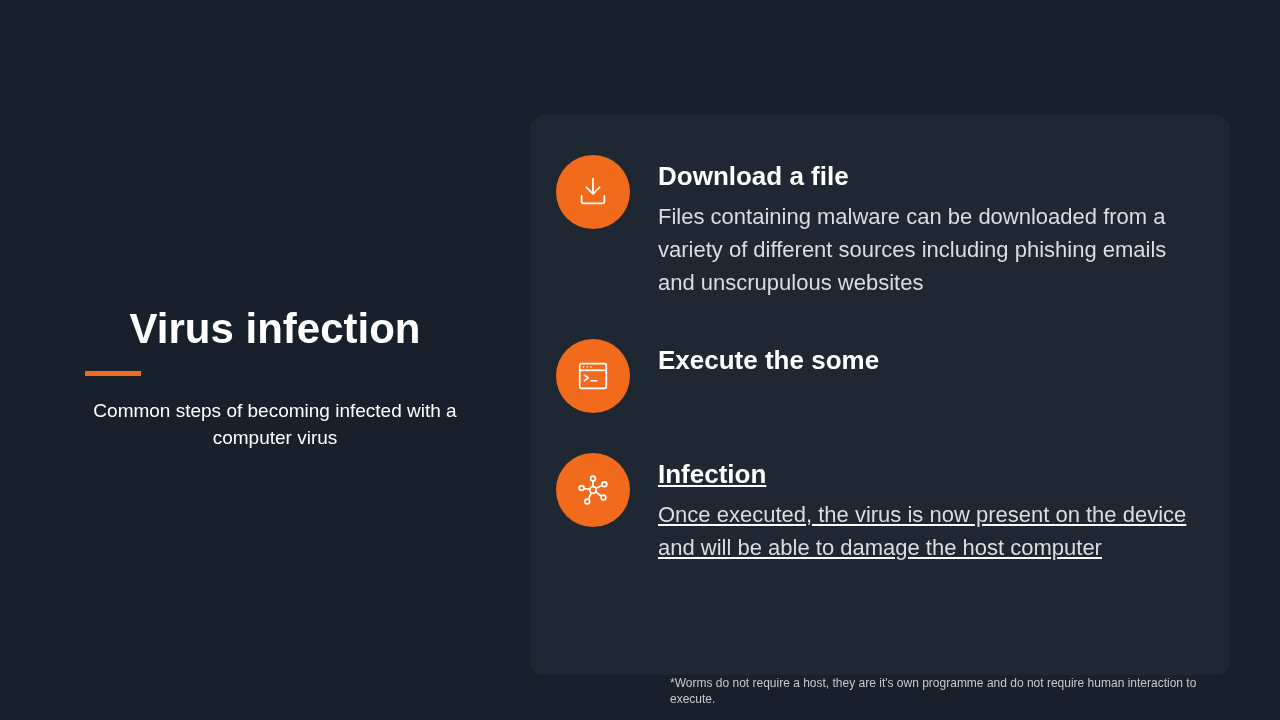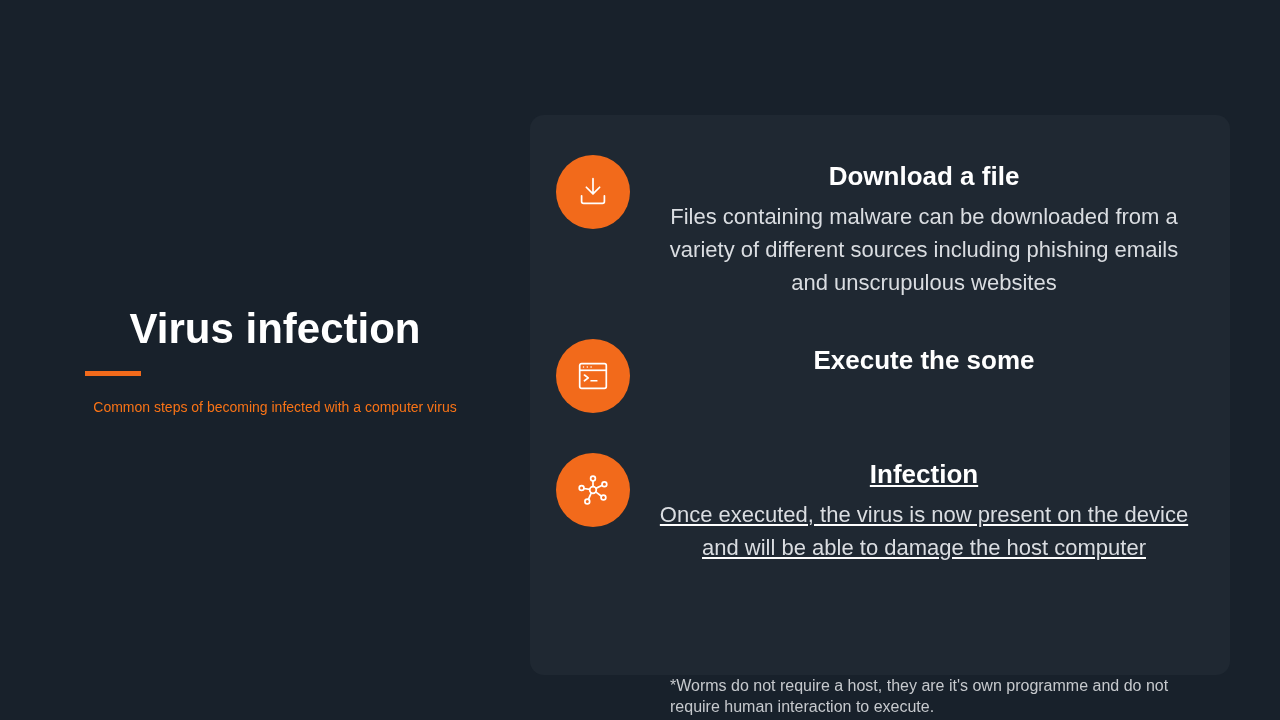--- a/index.html
+++ b/index.html
@@ -25,23 +25,23 @@
       color: #ffffff;
       margin-bottom: 18px;
     }
     .accent-bar {
       width: 56px;
       height: 5px;
       background: #f26a1b;
       margin-bottom: 22px;
     }
     .subtitle {
-      font-size: 14px;
+      font-size: 19px;
       font-weight: 300;
-      color: #f97316;
+      color: #ffffff;
       line-height: 1.4;
     }
     .right-panel {
       position: absolute;
       left: 530px;
       top: 115px;
       width: 700px;
       height: 560px;
       background: #1f2832;
       border-radius: 14px;
@@ -68,39 +68,38 @@
     .icon-circle svg {
       width: 38px;
       height: 38px;
       stroke: #ffffff;
       fill: none;
       stroke-width: 1.8;
     }
     .step-content {
       flex: 1;
       padding-top: 6px;
-      text-align: center;
     }
     .step-title {
       font-size: 26px;
       font-weight: 700;
       color: #ffffff;
       margin-bottom: 8px;
     }
     .step-desc {
       font-size: 22px;
       font-weight: 300;
       color: #dadde1;
       line-height: 1.5;
     }
     .footnote {
       position: absolute;
       left: 670px;
       top: 676px;
-      font-size: 16px;
+      font-size: 12px;
       font-weight: 300;
       color: #c6c9cd;
       line-height: 1.3;
       width: 540px;
     }
   </style>
 </head>
 <body>
 
 <div class="left-panel">

